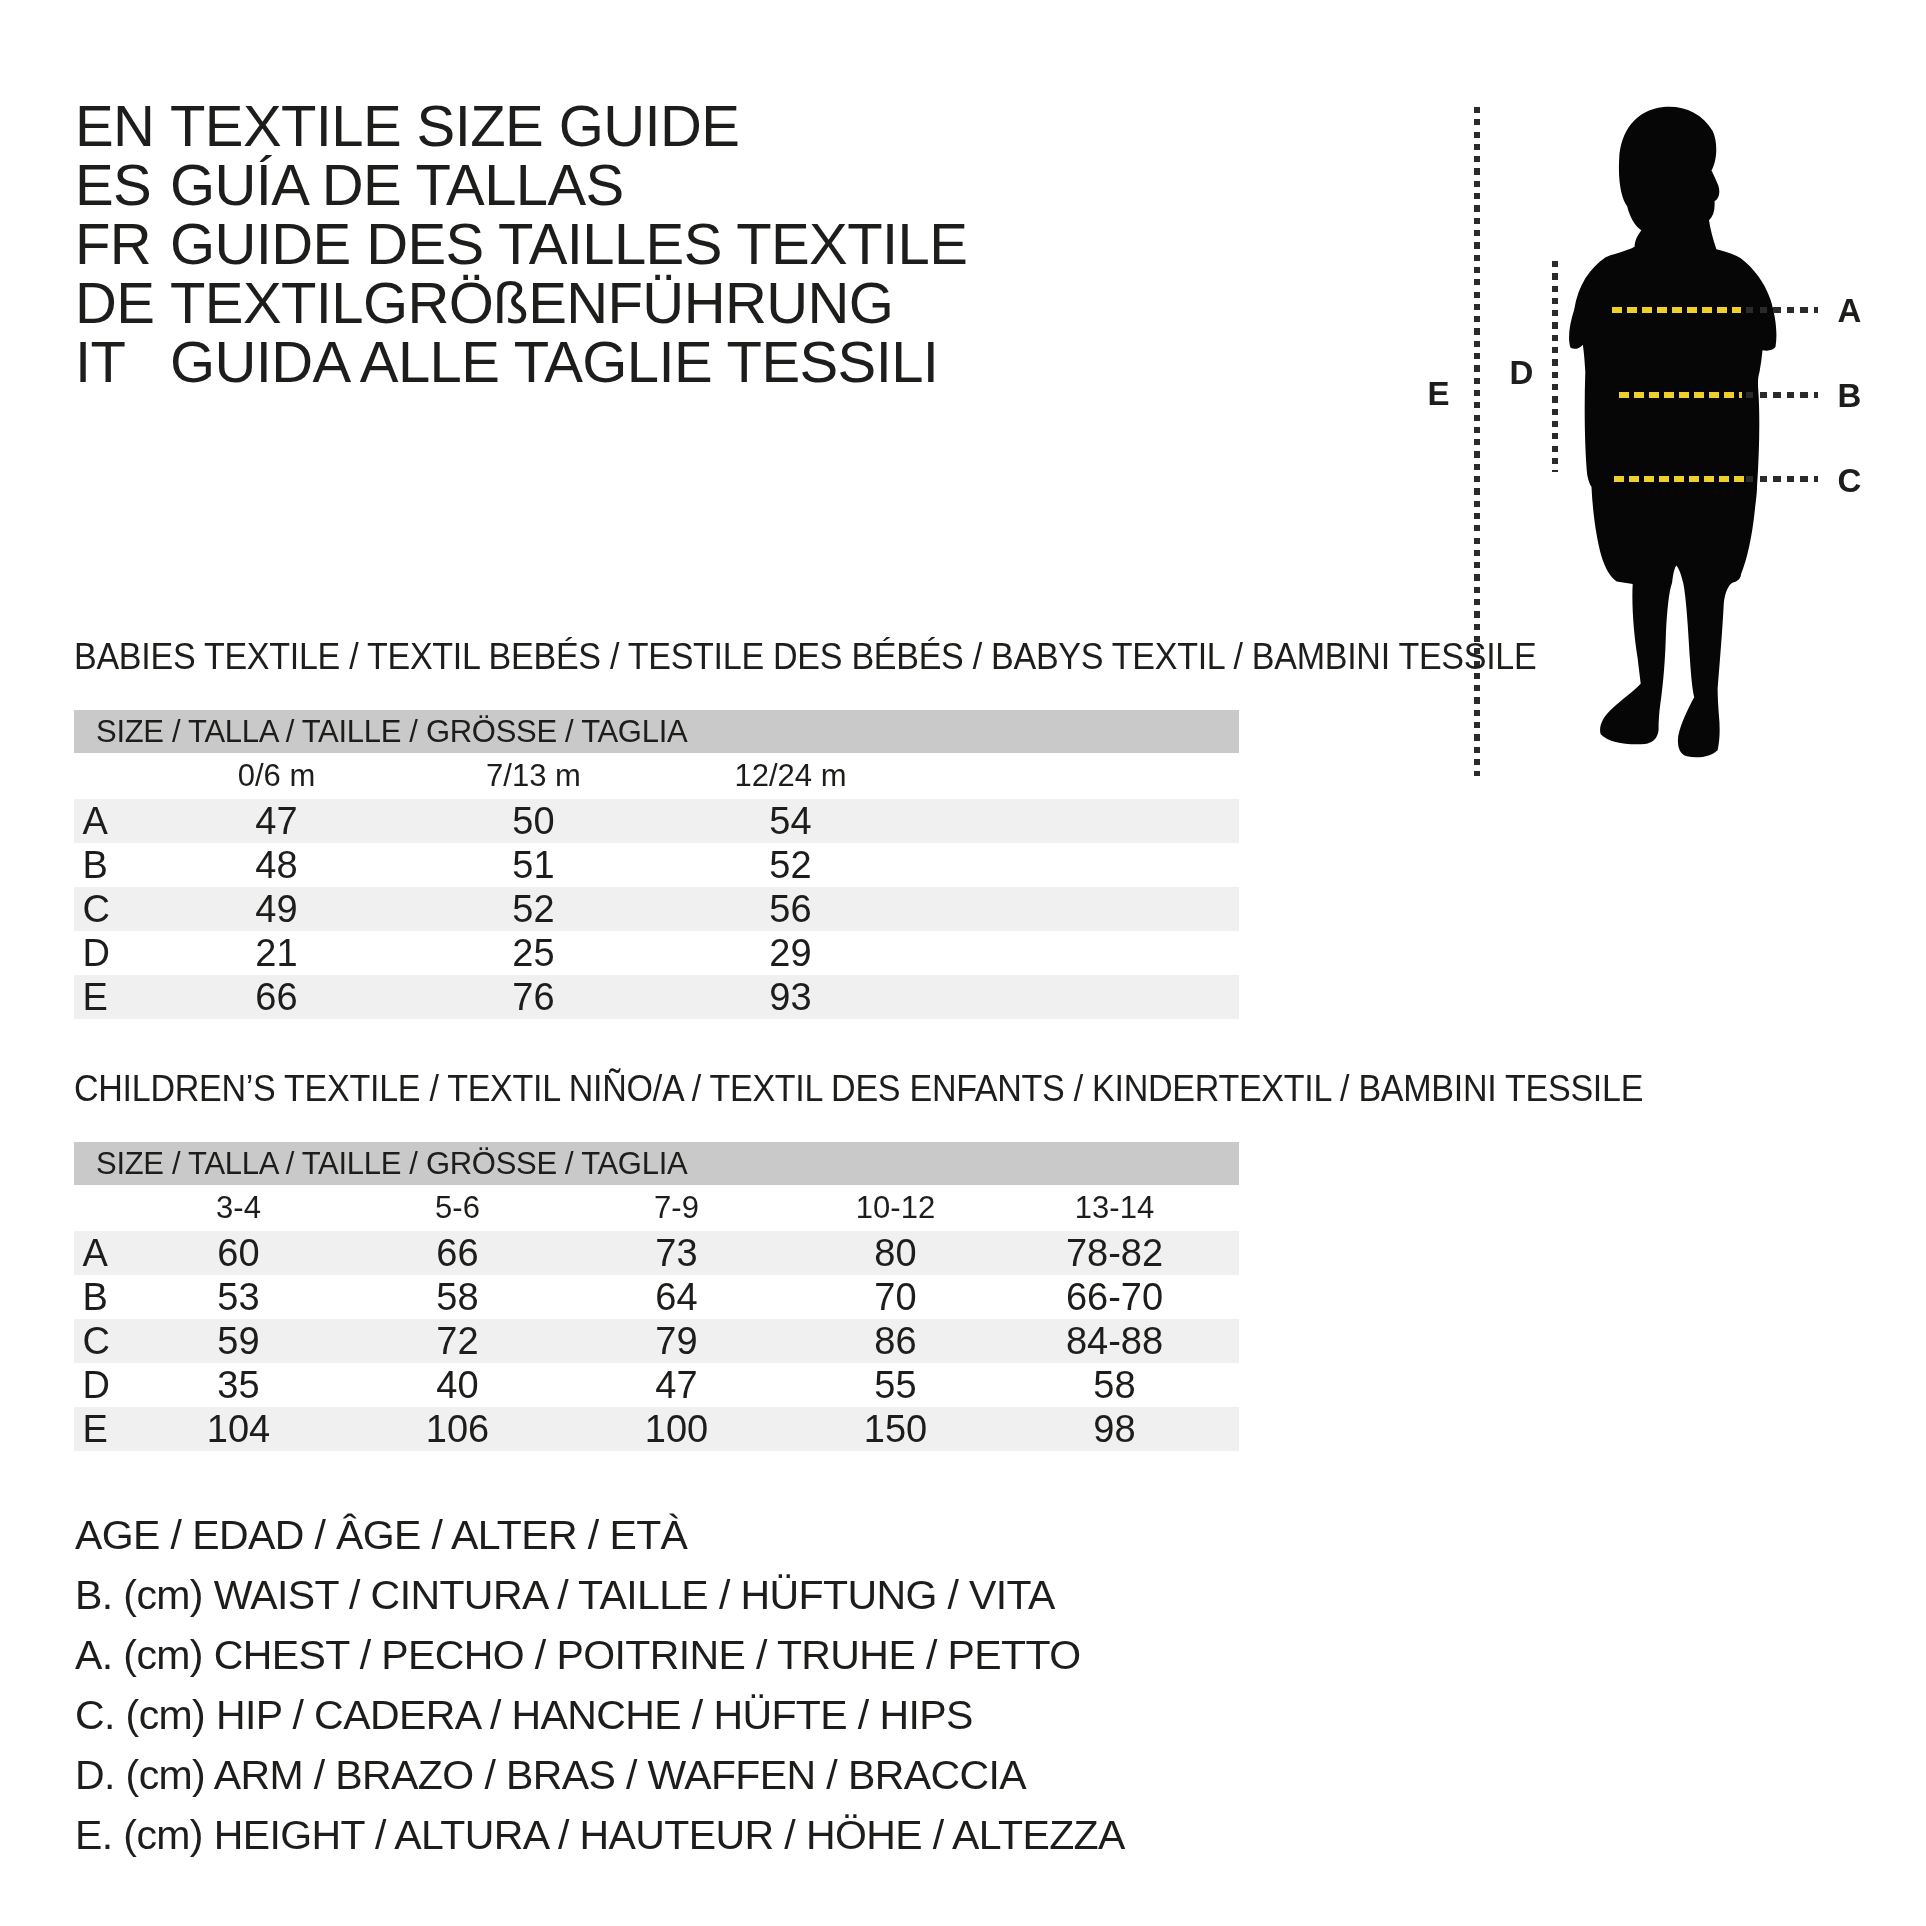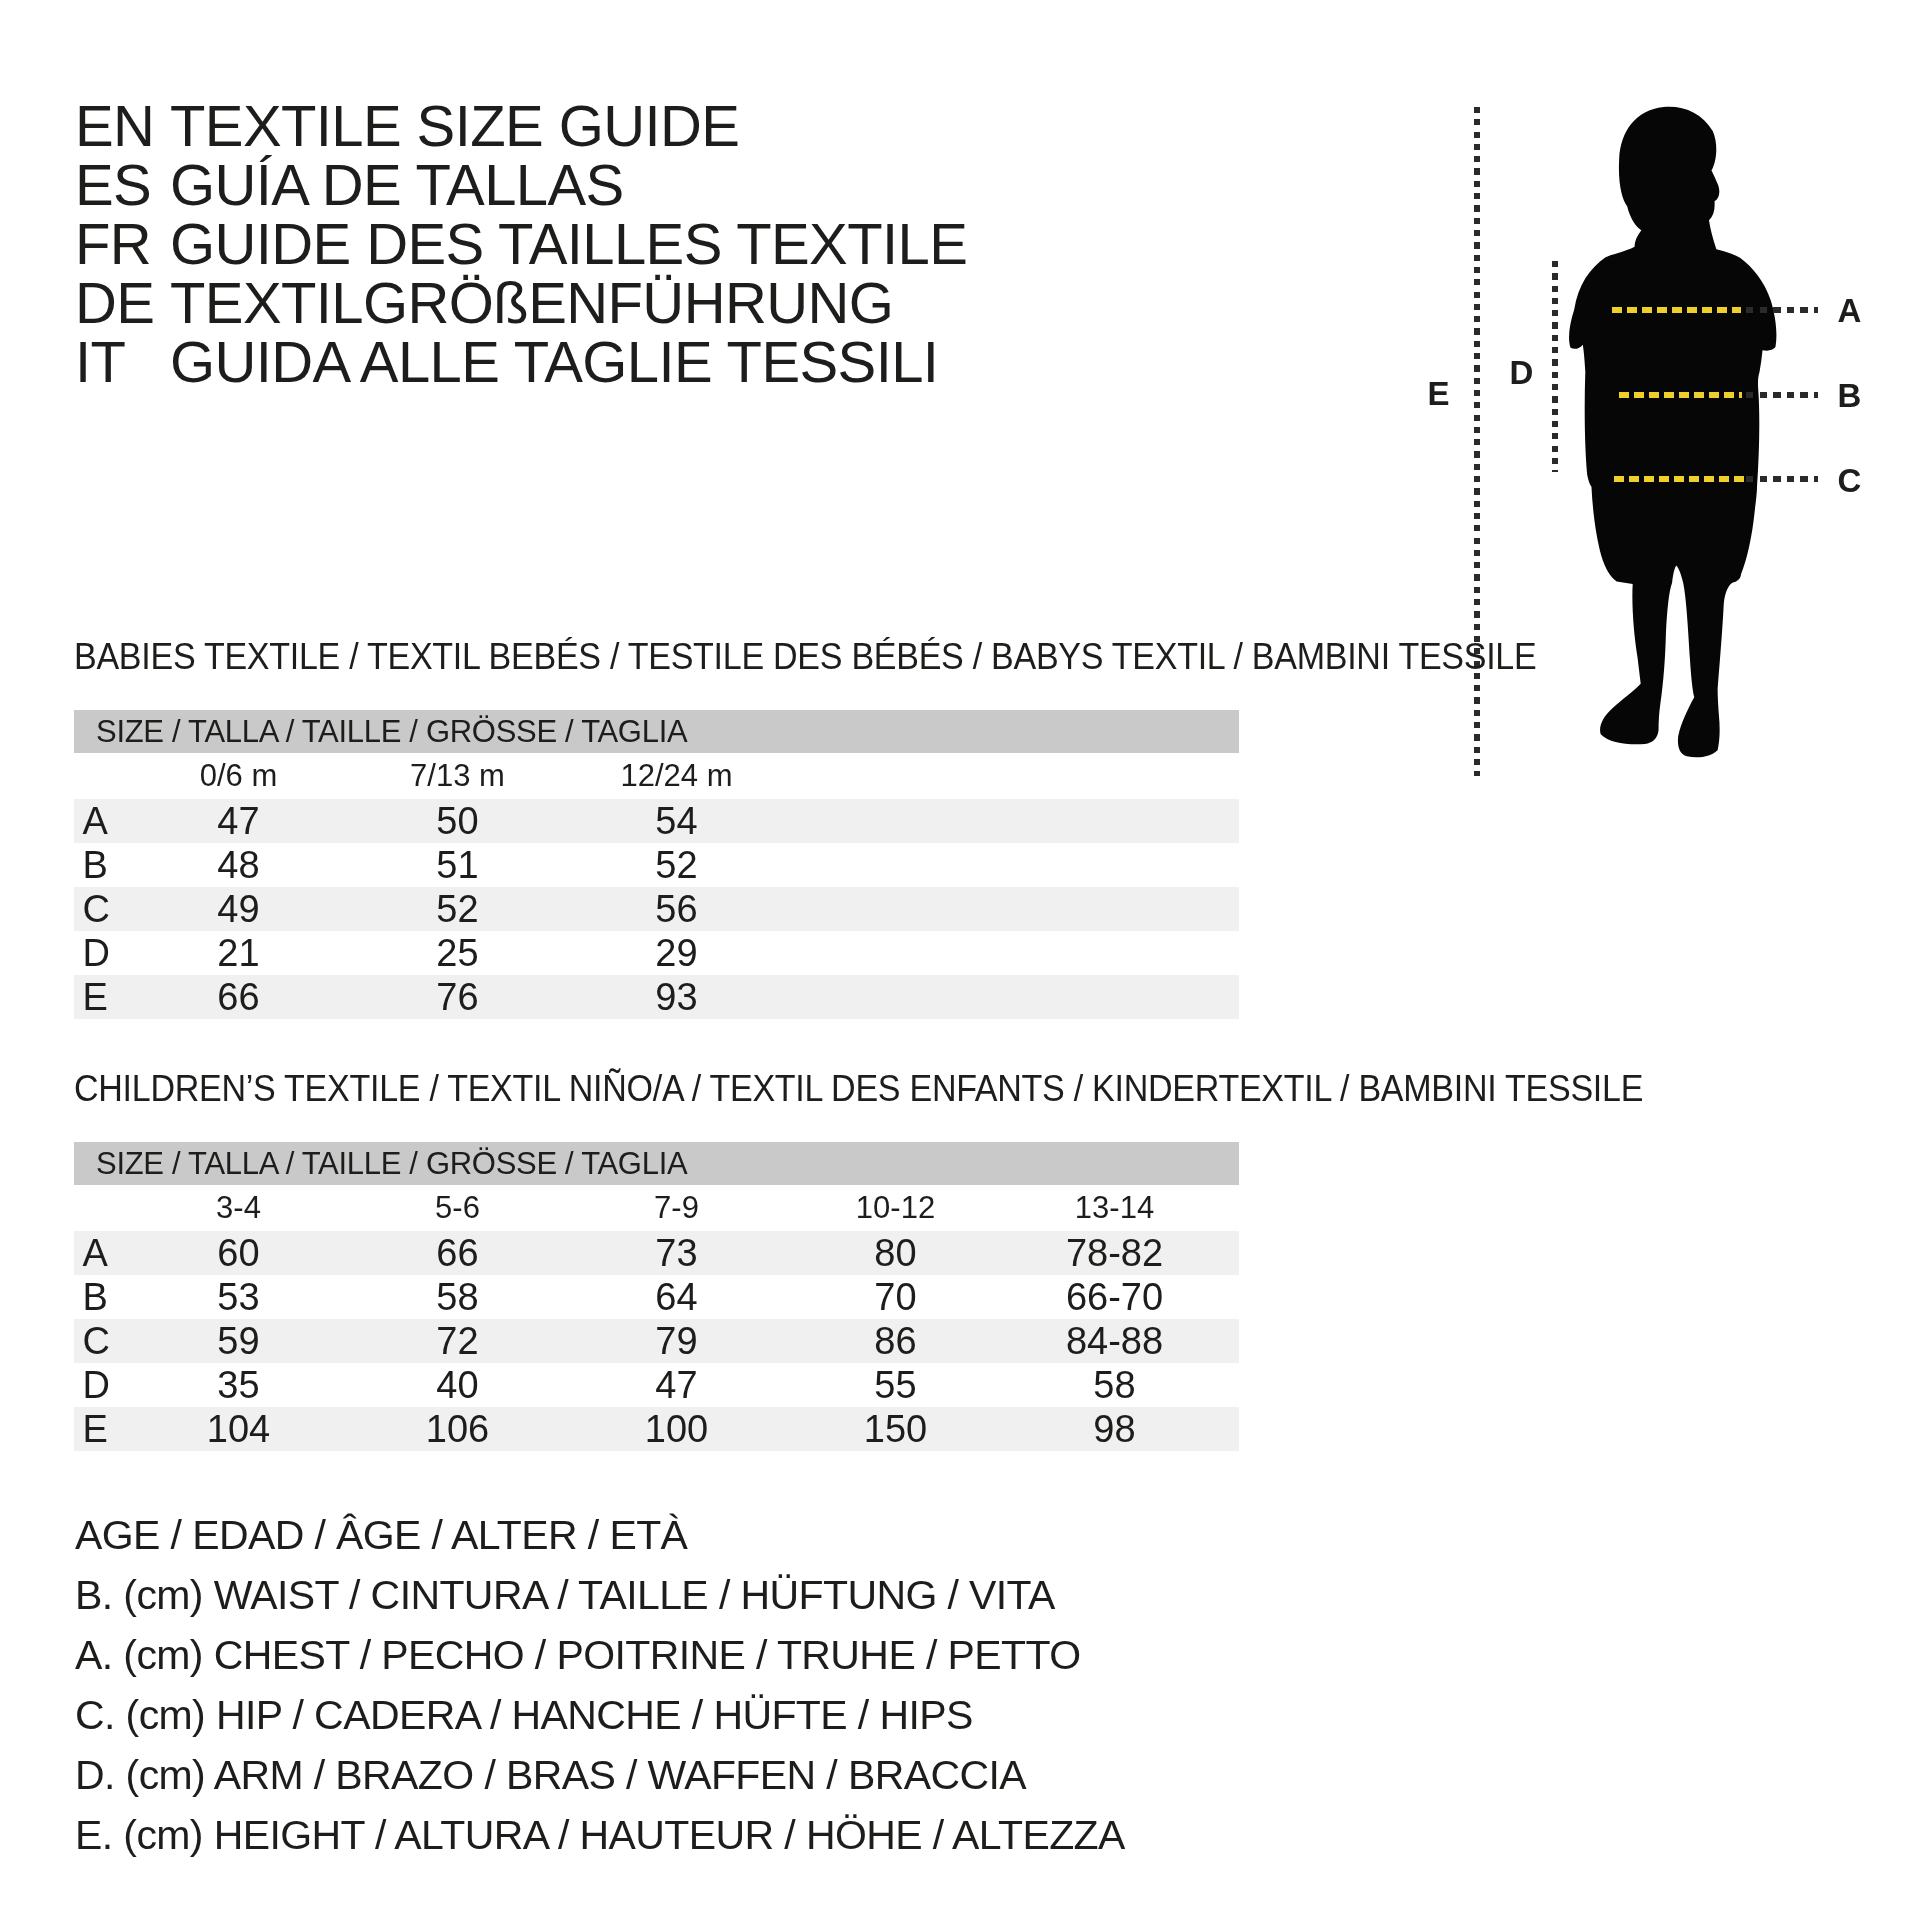--- a/index.html
+++ b/index.html
@@ -16,21 +16,21 @@
     position:absolute;left:74px;font-size:37px;letter-spacing:-0.3px;white-space:nowrap;
     transform:scaleX(0.92);transform-origin:0 50%;line-height:43px;
   }
   
   .size-table{position:absolute;left:74px;width:1165px;}
   .size-bar{
     height:43px;background:#c9c9c9;display:flex;align-items:center;
     font-size:31px;padding-left:22px;box-sizing:border-box;letter-spacing:-0.3px;white-space:nowrap;
   }
   .trow{display:grid;align-items:center;}
-  .babies .trow{grid-template-columns:55px repeat(3,219px);}
+  .babies .trow{grid-template-columns:55px repeat(3,219px);gap:38px;}
   .children .trow{grid-template-columns:55px repeat(5,219px);}
   .colhead{height:46px;font-size:31px;}
   .vals{height:44px;font-size:38px;}
   .stripe{background:#f0f0f0;}
   .cell{text-align:center;}
   .rlabel{text-align:left;padding-left:8.6px;}
   
   .legend{position:absolute;left:75px;top:1505px;}
   .legend-line{line-height:60px;font-size:41px;letter-spacing:-0.6px;white-space:nowrap;}
   

